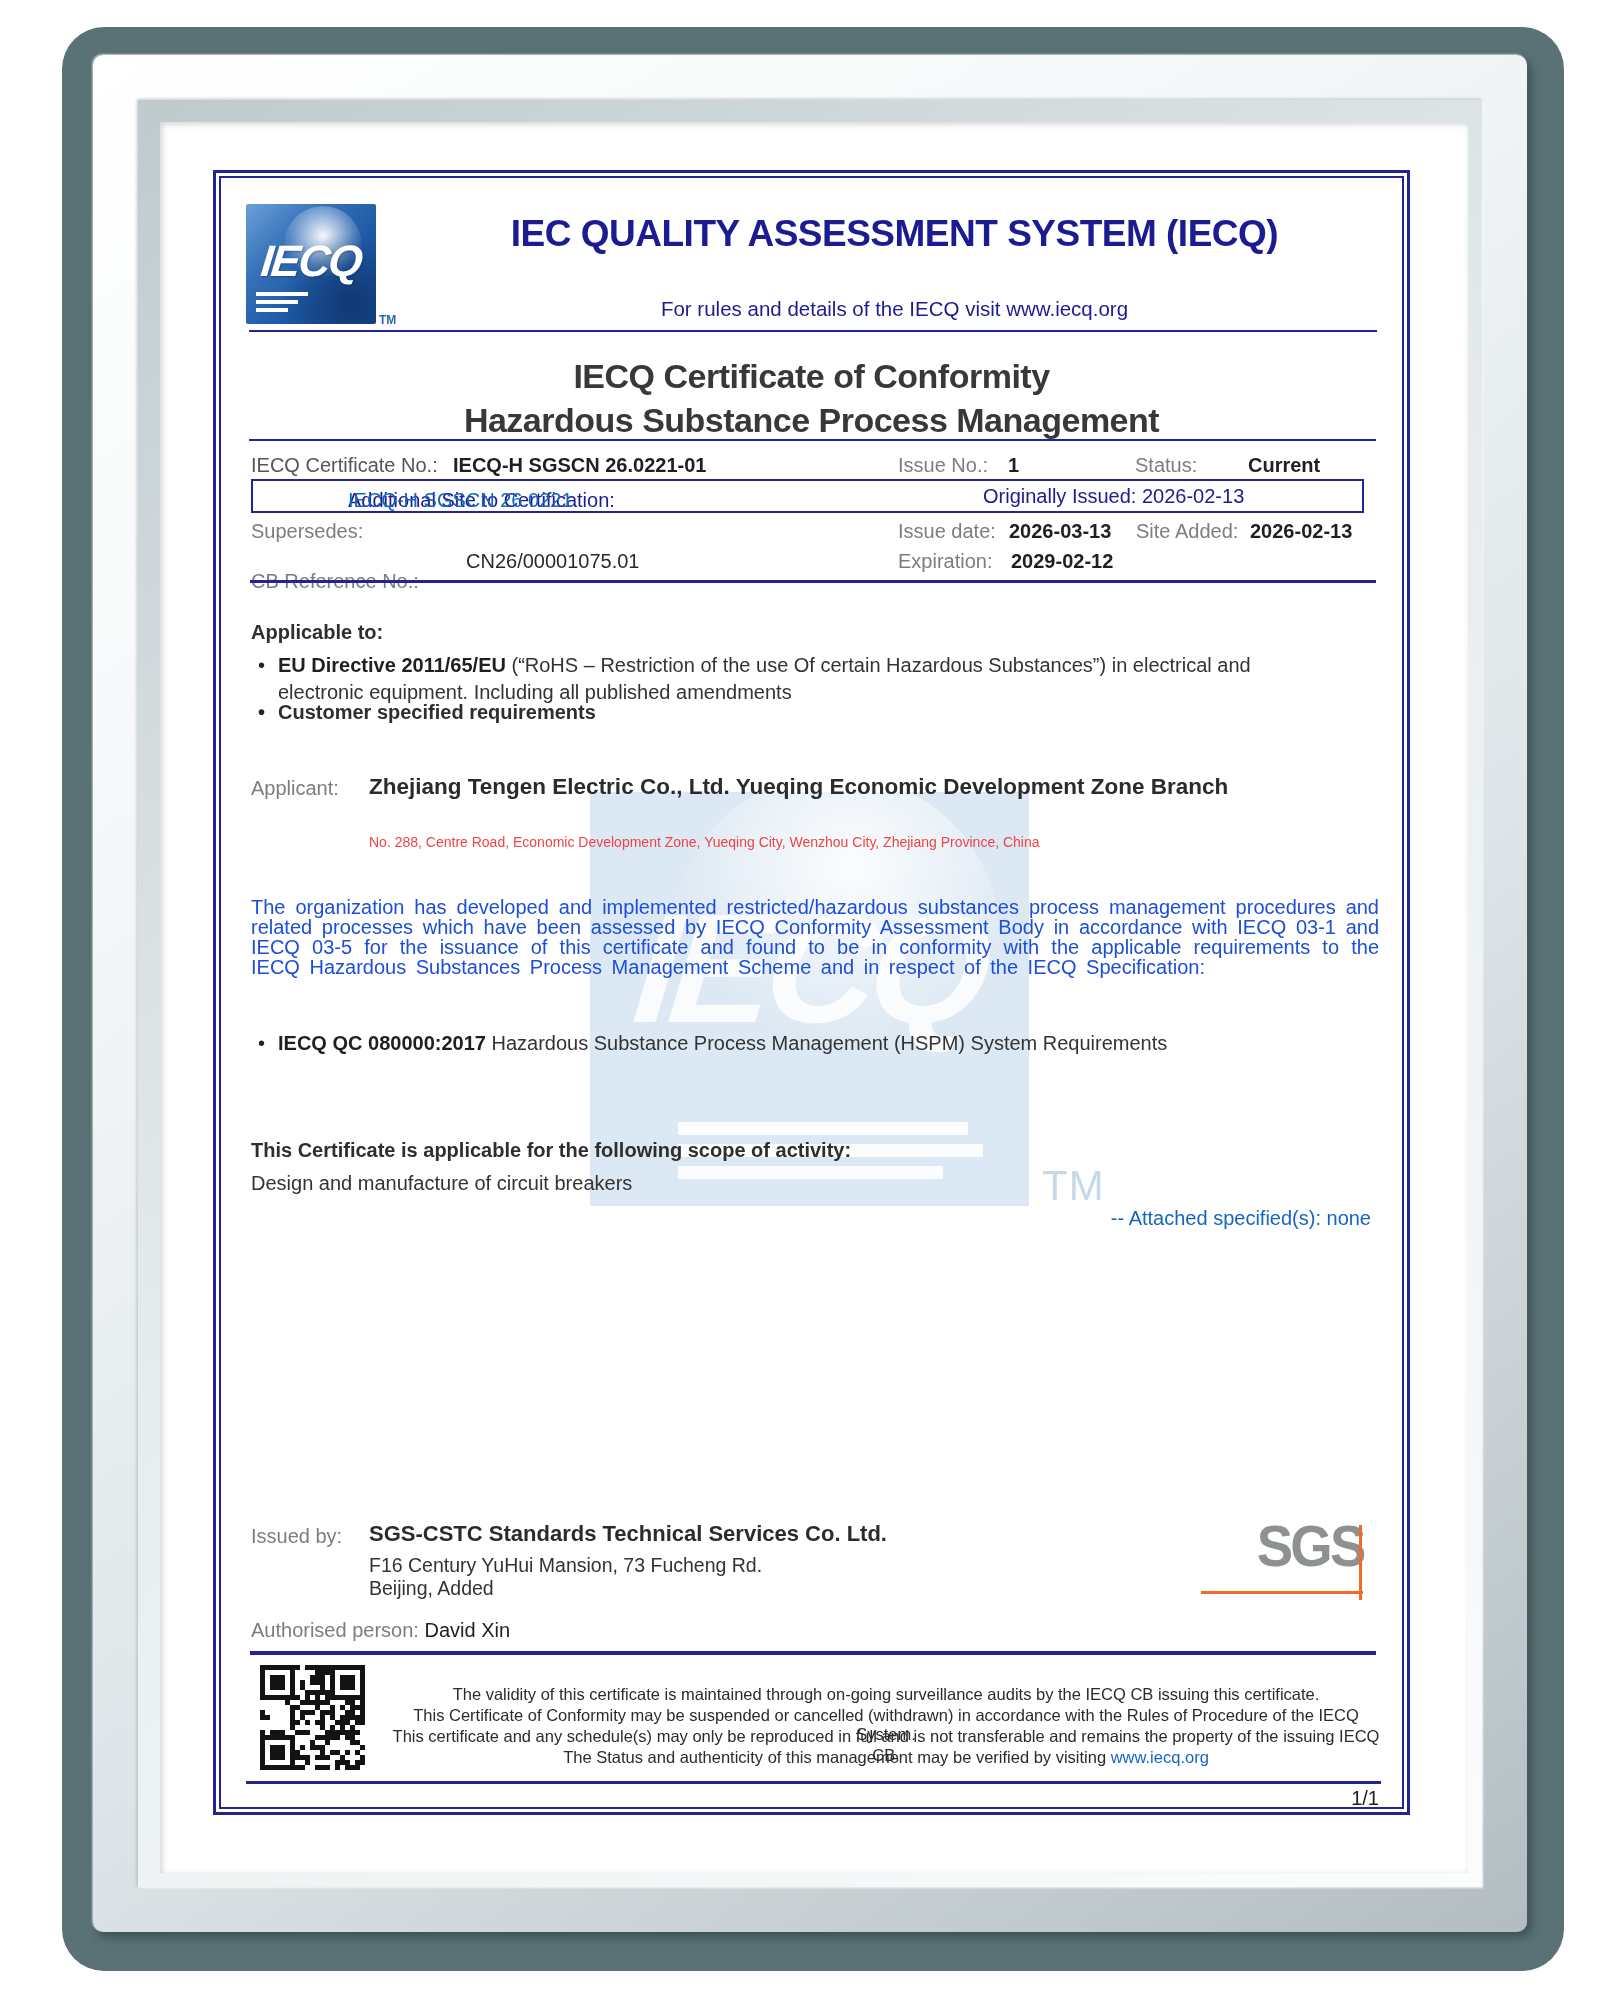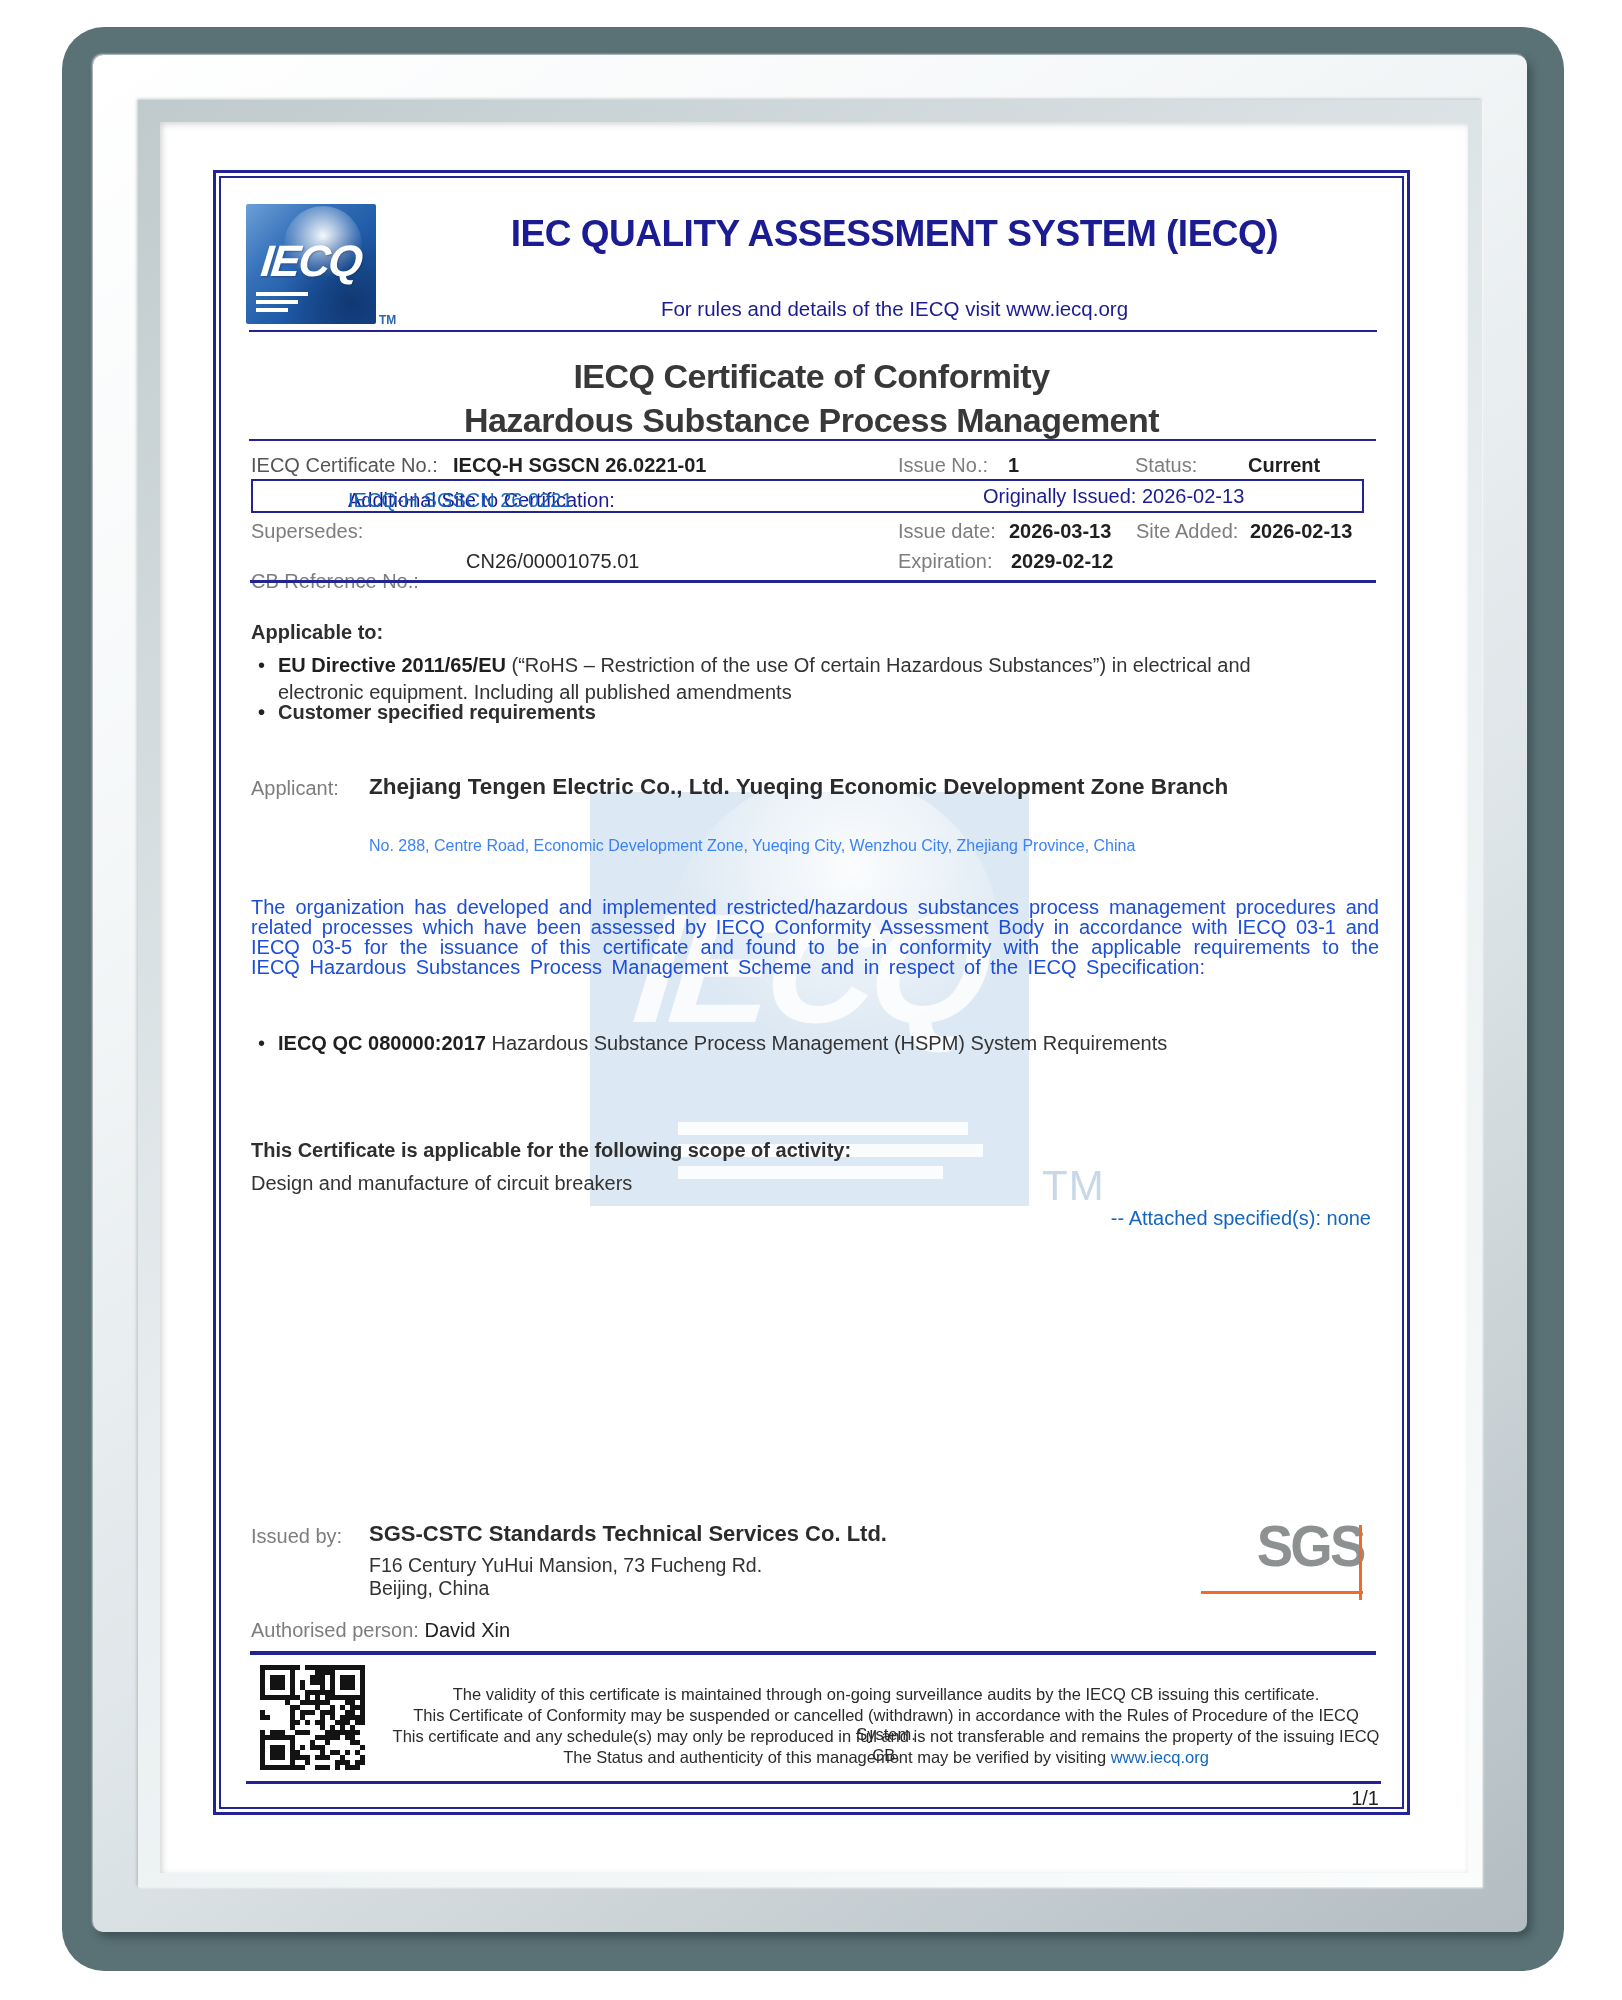--- a/index.html
+++ b/index.html
@@ -151,33 +151,33 @@
     <div class="abs t20 b" style="left:795px;top:377px;">2029-02-12</div>
 
     <div class="rule" style="left:34px;top:407px;width:1126px;height:3px;"></div>
 
     <div class="abs t20 b" style="left:35px;top:448px;color:#2e2e2e;">Applicable to:</div>
     <div class="bullet" style="left:40px;top:479px;width:1060px;"><span class="b">EU Directive 2011/65/EU</span><span> (“RoHS – Restriction of the use Of certain Hazardous Substances”) in electrical and electronic equipment. Including all published amendments</span></div>
     <div class="bullet b" style="left:40px;top:526px;width:1060px;color:#2e2e2e;">Customer specified requirements</div>
 
     <div class="abs t20 gray-label" style="left:35px;top:604px;">Applicant:</div>
     <div class="abs" style="left:153px;top:600px;width:900px;font-size:22.5px;font-weight:bold;color:#2b2b2b;line-height:27px;">Zhejiang Tengen Electric Co., Ltd. Yueqing Economic Development Zone Branch</div>
-    <div class="abs" style="left:153px;top:656px;width:880px;font-size:16px;color:#3b82f6;line-height:33px;">No. 288, Centre Road, Economic Development Zone, Yueqing City, Wenzhou City, Zhejiang Province, China</div>
+    <div class="abs" style="left:153px;top:656px;width:880px;font-size:14px;color:#ef4444;line-height:27px;">No. 288, Centre Road, Economic Development Zone, Yueqing City, Wenzhou City, Zhejiang Province, China</div>
 
     <div class="para">The organization has developed and implemented restricted/hazardous substances process management procedures and related processes which have been assessed by IECQ Conformity Assessment Body in accordance with IECQ 03-1 and IECQ 03-5 for the issuance of this certificate and found to be in conformity with the applicable requirements to the IECQ Hazardous Substances Process Management Scheme and in respect of the IECQ Specification:</div>
     <div class="bullet" style="left:40px;top:857px;width:1100px;"><span class="b">IECQ QC 080000:2017</span><span> Hazardous Substance Process Management (HSPM) System Requirements</span></div>
 
     <div class="abs t20 b" style="left:35px;top:966px;color:#2e2e2e;">This Certificate is applicable for the following scope of activity:</div>
     <div class="abs t20" style="left:35px;top:999px;color:#333;">Design and manufacture of circuit breakers</div>
     <div class="abs t20 link" style="right:36px;top:1034px;">-- Attached specified(s): none</div>
 
     <div class="abs t20 gray-label" style="left:35px;top:1352px;">Issued by:</div>
     <div class="abs" style="left:153px;top:1348px;font-size:22px;font-weight:bold;color:#2b2b2b;">SGS-CSTC Standards Technical Services Co. Ltd.</div>
     <div class="abs" style="left:153px;top:1381px;font-size:19.5px;color:#333;">F16 Century YuHui Mansion, 73 Fucheng Rd.</div>
-    <div class="abs" style="left:153px;top:1404px;font-size:19.5px;color:#333;">Beijing, China</div>
+    <div class="abs" style="left:153px;top:1404px;font-size:19.5px;color:#333;">Beijing, Added</div>
 
     <div class="sgs-logo">
       <div class="sgs-text">SGS</div>
       <div class="sgs-hline"></div>
       <div class="sgs-vline"></div>
     </div>
 
     <div class="abs t20" style="left:35px;top:1446px;"><span class="gray-label">Authorised person:</span> <span style="color:#222;">David Xin</span></div>
     <div class="rule" style="left:34px;top:1478px;width:1126px;height:4px;"></div>
 

